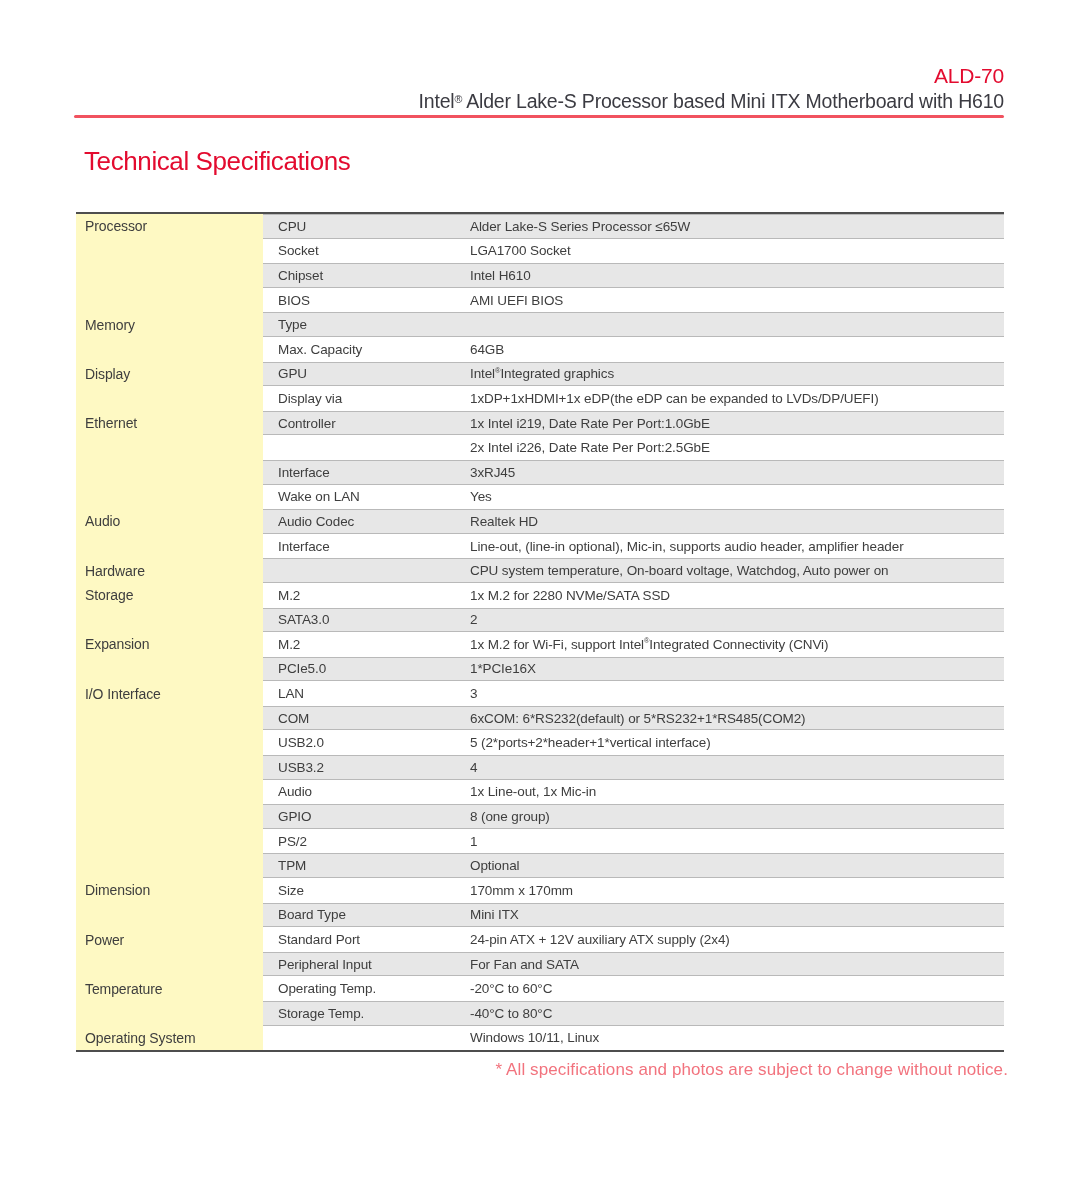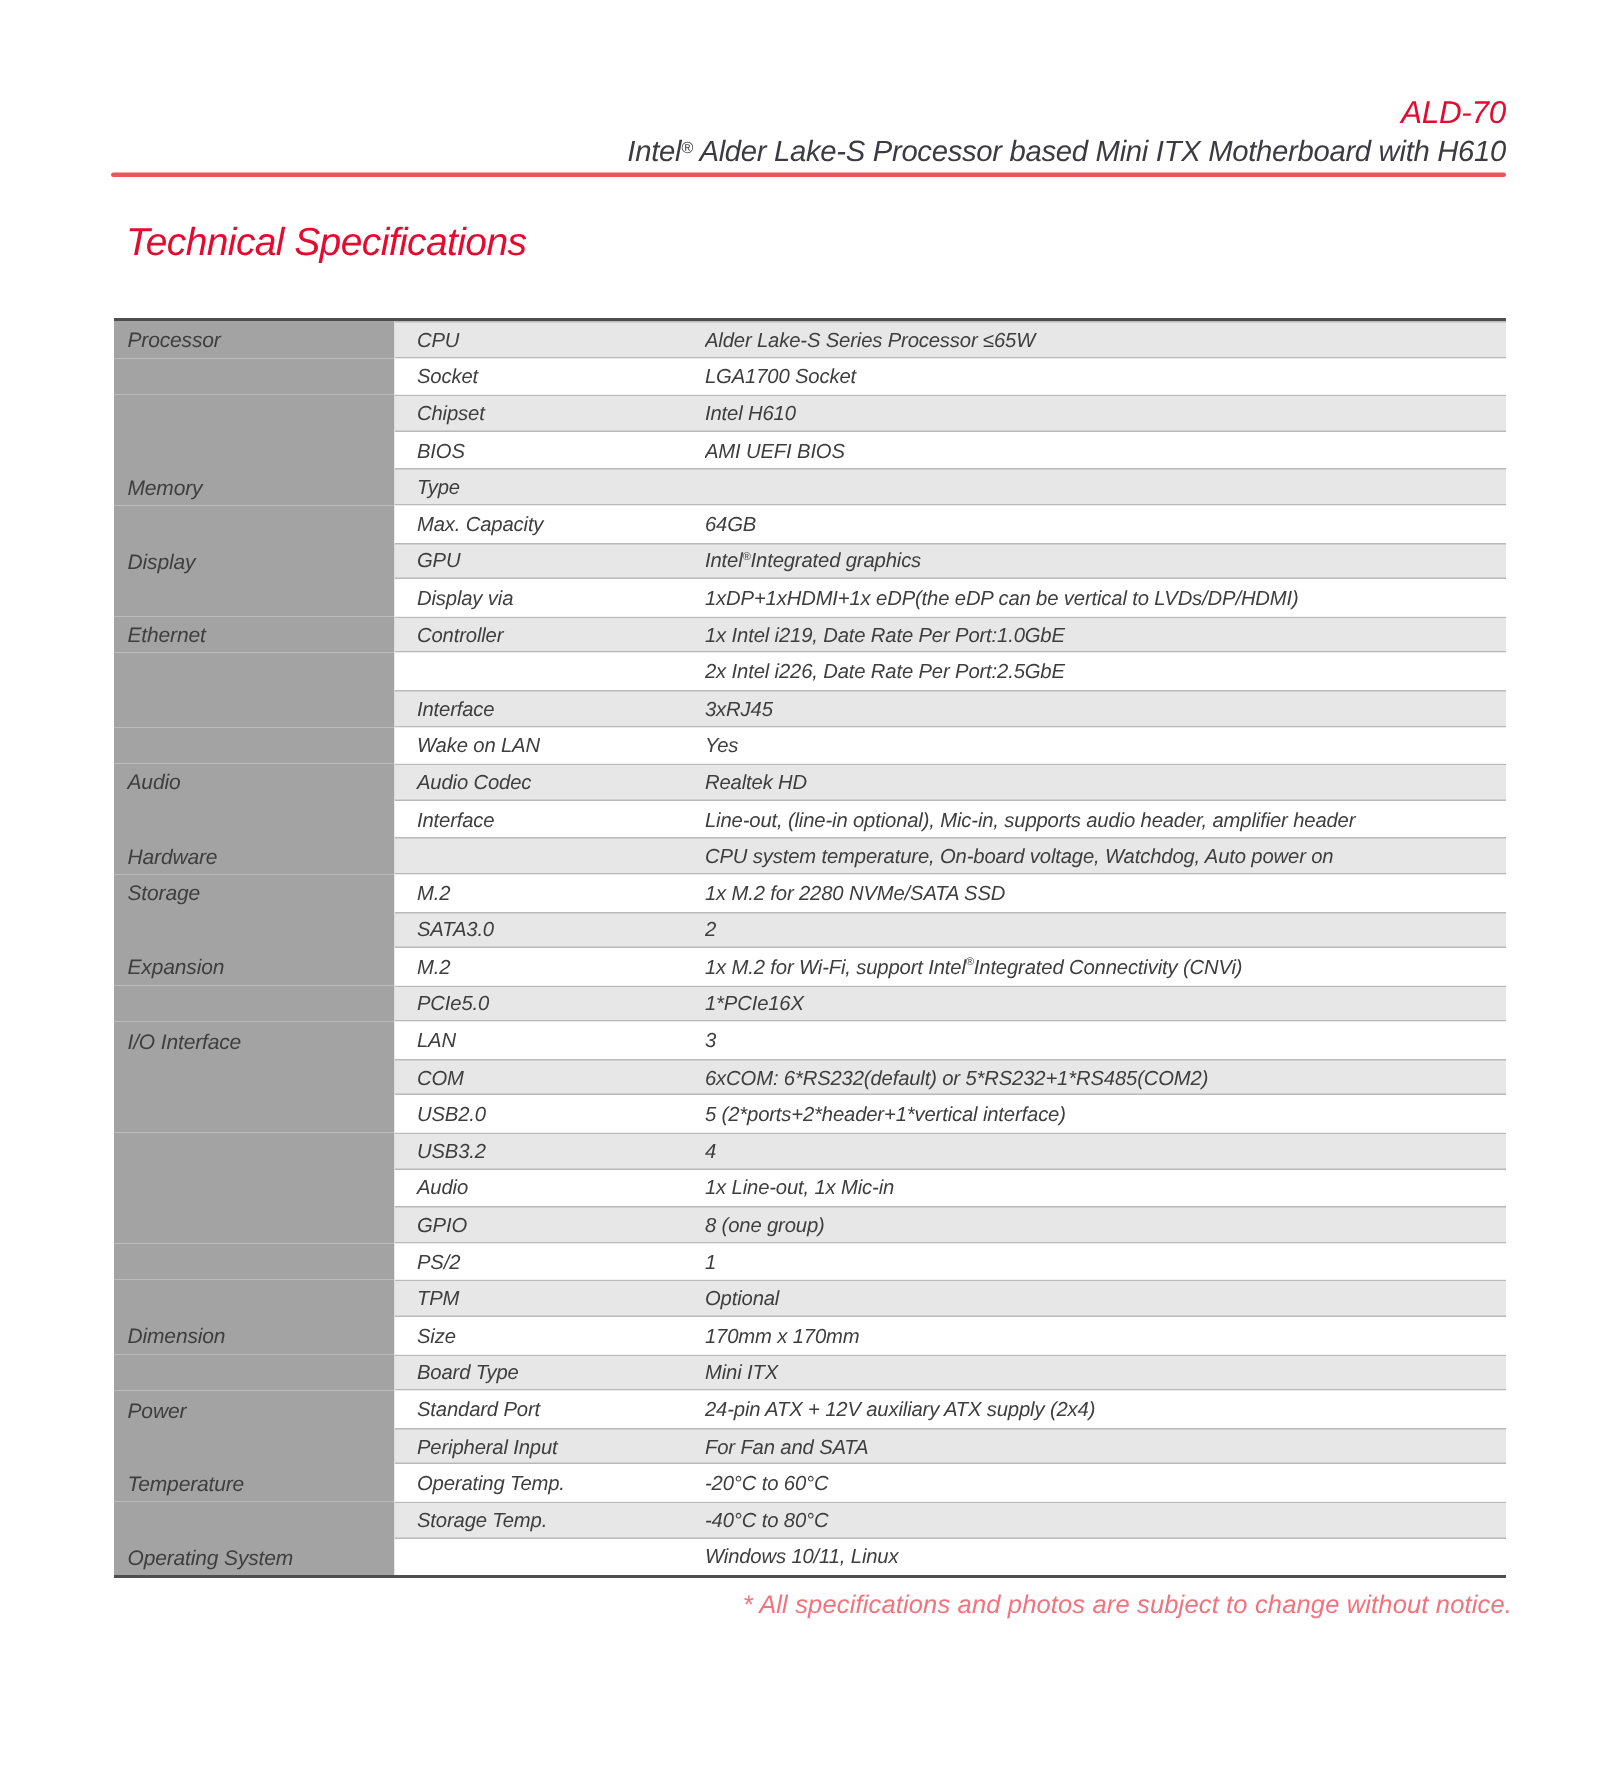--- a/index.html
+++ b/index.html
@@ -4,21 +4,20 @@
 <style>
   html, body { margin: 0; padding: 0; background: #ffffff; }
   .page {
     position: relative;
     width: 1080px;
     height: 1193px;
     background: #ffffff;
     font-family: "Liberation Sans", sans-serif;
     color: var(--text, #3E3E3E);
     overflow: hidden;
-    font-style: italic;
   }
   .model {
     position: absolute;
     top: 64px;
     right: 76px;
     font-size: 21px;
     line-height: 1.1;
     color: var(--accent, #E30B2F);
     letter-spacing: -0.2px;
   }
@@ -65,21 +64,21 @@
     align-items: stretch;
   }
   .cat {
     width: 187px;
     box-sizing: border-box;
     padding-left: 9px;
     display: flex;
     align-items: center;
     font-size: 14px;
     letter-spacing: -0.1px;
-    background: #a3a3a3;
+    background: #fef9c3;
   }
   .band {
     flex: 1;
     display: flex;
     align-items: stretch;
     background: #ffffff;
   }
   .band.shaded {
     background: var(--shade, #E7E7E7);
     box-shadow: inset 0 1px 0 var(--border_light, #B9B9B9),
@@ -186,21 +185,21 @@
     <div class="band shaded">
       <div class="label">GPU</div>
       <div class="value">Intel<sup class="reg">®</sup> Integrated graphics</div>
     </div>
   </div>
 
   <div class="row">
     <div class="cat"></div>
     <div class="band">
       <div class="label">Display via</div>
-      <div class="value">1xDP+1xHDMI+1x eDP(the eDP can be vertical to LVDs/DP/HDMI)</div>
+      <div class="value">1xDP+1xHDMI+1x eDP(the eDP can be expanded to LVDs/DP/UEFI)</div>
     </div>
   </div>
 
   <div class="row">
     <div class="cat">Ethernet</div>
     <div class="band shaded">
       <div class="label">Controller</div>
       <div class="value">1x Intel i219, Date Rate Per Port:1.0GbE</div>
     </div>
   </div>

